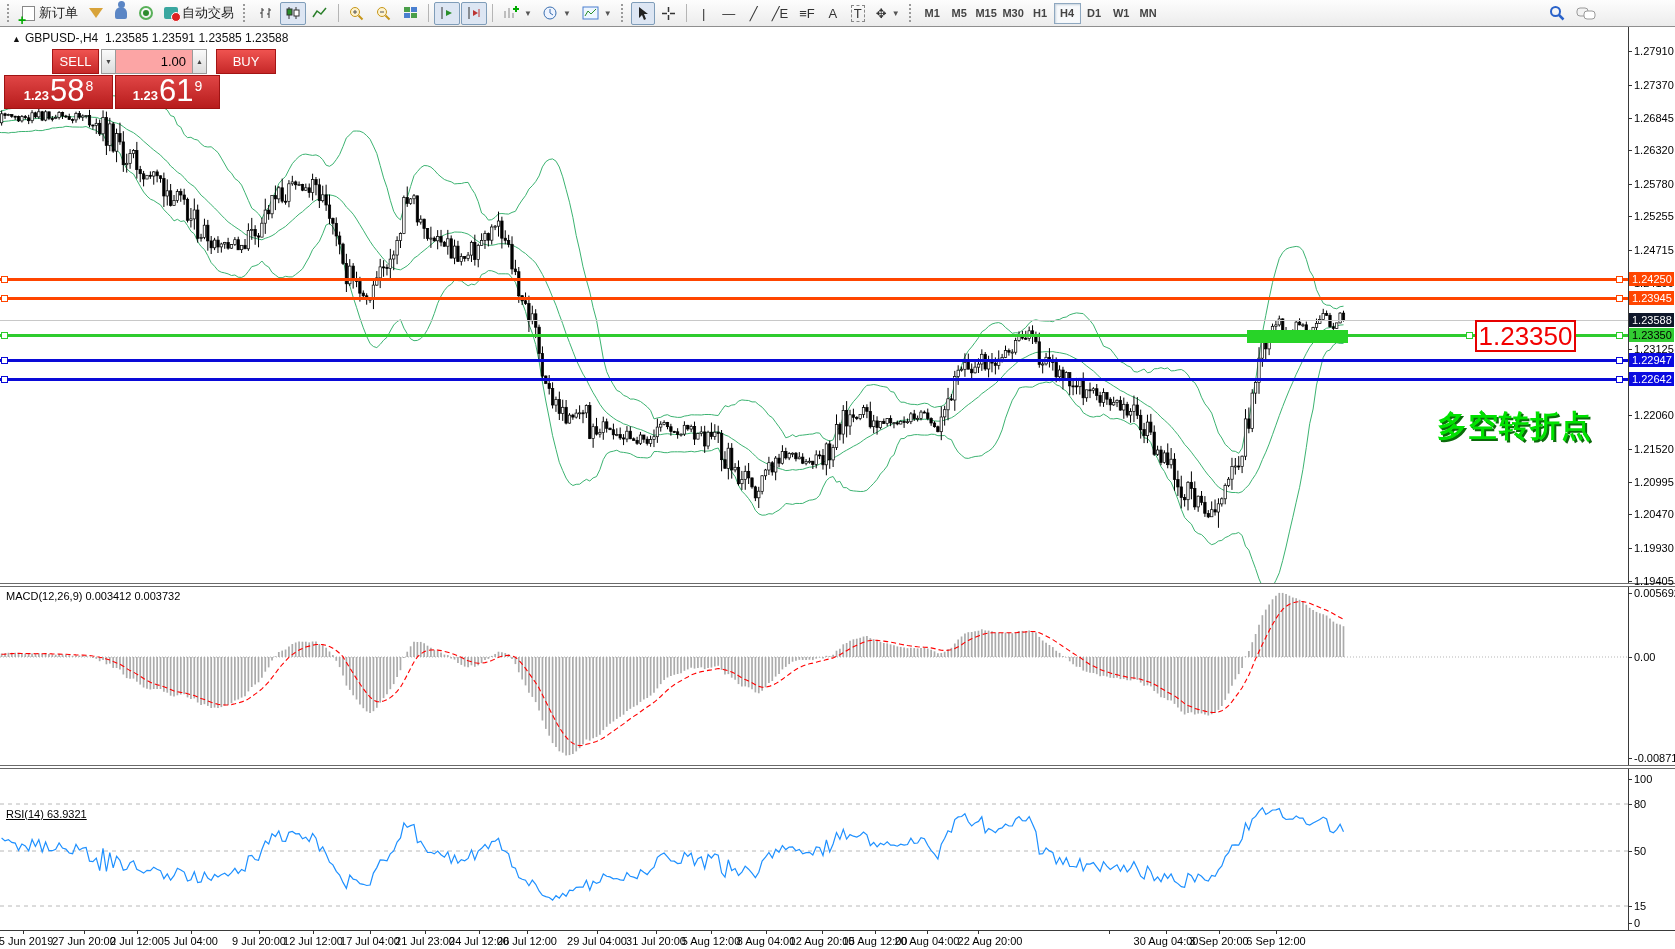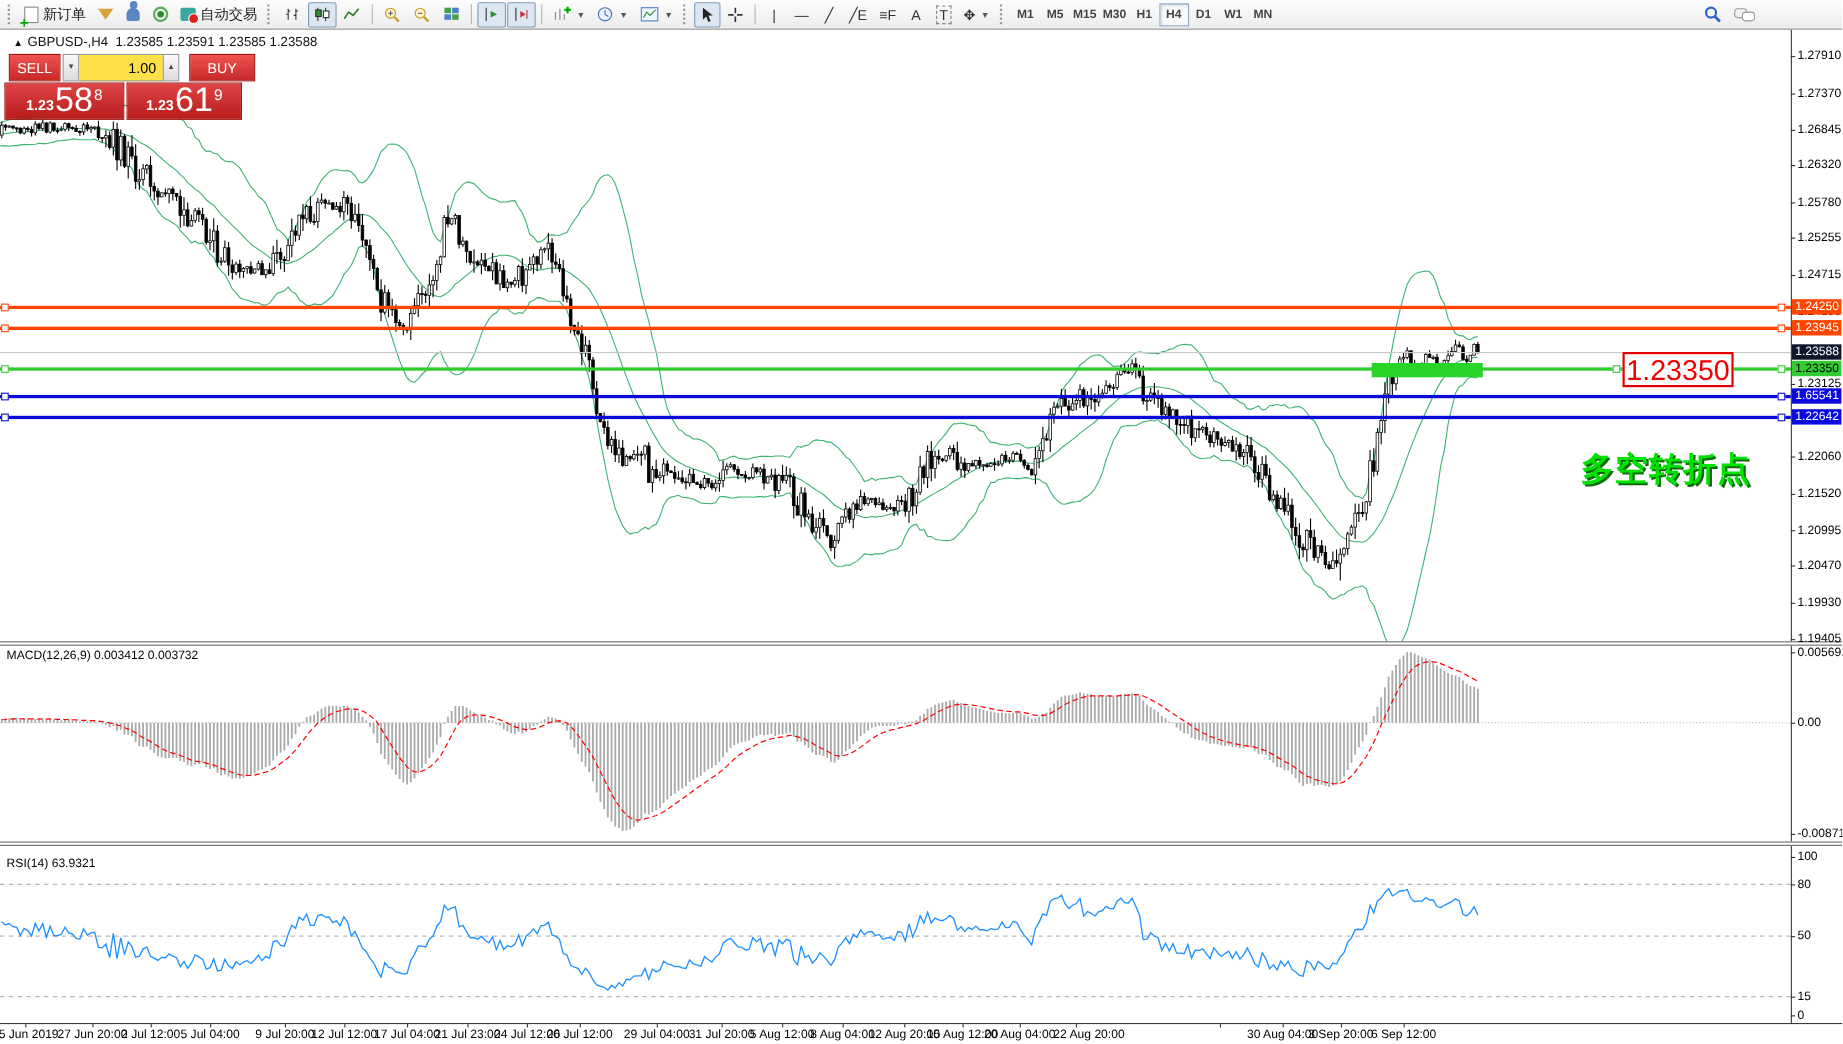--- a/index.html
+++ b/index.html
@@ -48,26 +48,26 @@
   .time-tick { position:absolute; top:0; width:1px; height:3px; background:#333; }
 
   .chart-title { position:absolute; left:12px; top:31px; font-size:12px; color:#111; z-index:12; }
   .chart-title .arr { font-size:9px; margin-right:4px; }
 
   
   .trade-panel { position:absolute; left:4px; top:47px; width:216px; height:62px; z-index:14; }
   .tp-row1 { position:absolute; left:4px; top:2px; height:25px; display:flex; }
   .btn-red { background:linear-gradient(#ef5350,#c62828); color:#fff; font-size:13px;
     display:flex; align-items:center; justify-content:center; border:1px solid #a31515; }
-  .tp-sell { width:47px; height:25px; }
+  .tp-sell { width:47px; height:25px;margin-left:44px; }
   .tp-buy { width:60px; height:25px; margin-left:9px; }
   .tp-step { width:15px; height:25px; background:linear-gradient(#fafafa,#dcdcdc); border:1px solid #9a9a9a;
     display:flex; align-items:center; justify-content:center; font-size:7px; color:#444; }
   .tp-vol { width:76px; height:25px; border:1px solid #9a9a9a; border-left:none; border-right:none;
-    text-align:right; font-size:13px; padding-right:6px; color:#000; background:#fde047; }
+    text-align:right; font-size:13px; padding-right:6px; color:#000; background:#fca5a5; }
   .tp-big { position:absolute; top:28px; height:34px; color:#fff; display:flex; align-items:flex-end;
     justify-content:center; padding-bottom:2px; background:linear-gradient(#e04545,#b71c1c);
     border:1px solid #9e1313; }
   .tp-big-sell { left:0; width:109px; }
   .tp-big-buy { left:111px; width:105px; }
   .tp-pre { font-size:13px; font-weight:bold; margin-bottom:3px; }
   .tp-main { font-size:31px; line-height:30px; margin:0 1px; }
   .tp-sup { font-size:14px; margin-bottom:12px; }
 
   
@@ -1548,41 +1548,41 @@
       <div class="p-tick" style="top: 514px;">1.20470</div>
       <div class="p-dash" style="top: 514px;"></div>
       <div class="p-tick" style="top: 548px;">1.19930</div>
       <div class="p-dash" style="top: 548px;"></div>
       <div class="p-tick" style="top: 581px;">1.19405</div>
       <div class="p-dash" style="top: 581px;"></div>
       <div class="p-marker" style="top: 279px; background: rgb(255, 69, 0); color: rgb(255, 255, 255);">1.24250</div>
       <div class="p-marker" style="top: 298px; background: rgb(255, 69, 0); color: rgb(255, 255, 255);">1.23945</div>
       <div class="p-marker" style="top: 320px; background: #0f172a; color: rgb(255, 255, 255);">1.23588</div>
       <div class="p-marker" style="top: 335px; background: rgb(50, 205, 50); color: rgb(0, 0, 0);">1.23350</div>
-      <div class="p-marker" style="top: 360px; background: rgb(10, 10, 224); color: rgb(255, 255, 255);">1.65541</div>
+      <div class="p-marker" style="top: 360px; background: rgb(10, 10, 224); color: rgb(255, 255, 255);">1.22947</div>
       <div class="p-marker" style="top: 379px; background: rgb(10, 10, 224); color: rgb(255, 255, 255);">1.22642</div>
       <div class="p-tick" style="top: 593px;">0.005692</div>
       <div class="p-dash" style="top: 593px;"></div>
       <div class="p-tick" style="top: 657px;">0.00</div>
       <div class="p-dash" style="top: 657px;"></div>
       <div class="p-tick" style="top: 758px;">-0.008717</div>
       <div class="p-dash" style="top: 758px;"></div>
       <div class="p-tick" style="top: 779px;">100</div>
       <div class="p-dash" style="top: 779px;"></div>
       <div class="p-tick" style="top: 804px;">80</div>
       <div class="p-dash" style="top: 804px;"></div>
       <div class="p-tick" style="top: 851px;">50</div>
       <div class="p-dash" style="top: 851px;"></div>
       <div class="p-tick" style="top: 906px;">15</div>
       <div class="p-dash" style="top: 906px;"></div>
       <div class="p-tick" style="top: 923px;">0</div>
       <div class="p-dash" style="top: 923px;"></div>
     </div>
   <div class="ind-label" style="top:590px;">MACD(12,26,9) 0.003412 0.003732</div>
-  <div class="ind-label" style="top:779px;">RSI(14) 63.9321</div>
+  <div class="ind-label" style="top:808px;text-decoration:underline;">RSI(14) 63.9321</div>
   <div class="time-axis" id="time-axis">
       <div class="time-label" style="left: 23px;">25 Jun 2019</div>
       <div class="time-tick" style="left: 23px;"></div>
       <div class="time-label" style="left: 84px;">27 Jun 20:00</div>
       <div class="time-tick" style="left: 84px;"></div>
       <div class="time-label" style="left: 137px;">2 Jul 12:00</div>
       <div class="time-tick" style="left: 137px;"></div>
       <div class="time-label" style="left: 191px;">5 Jul 04:00</div>
       <div class="time-tick" style="left: 191px;"></div>
       <div class="time-label" style="left: 259px;">9 Jul 20:00</div>

